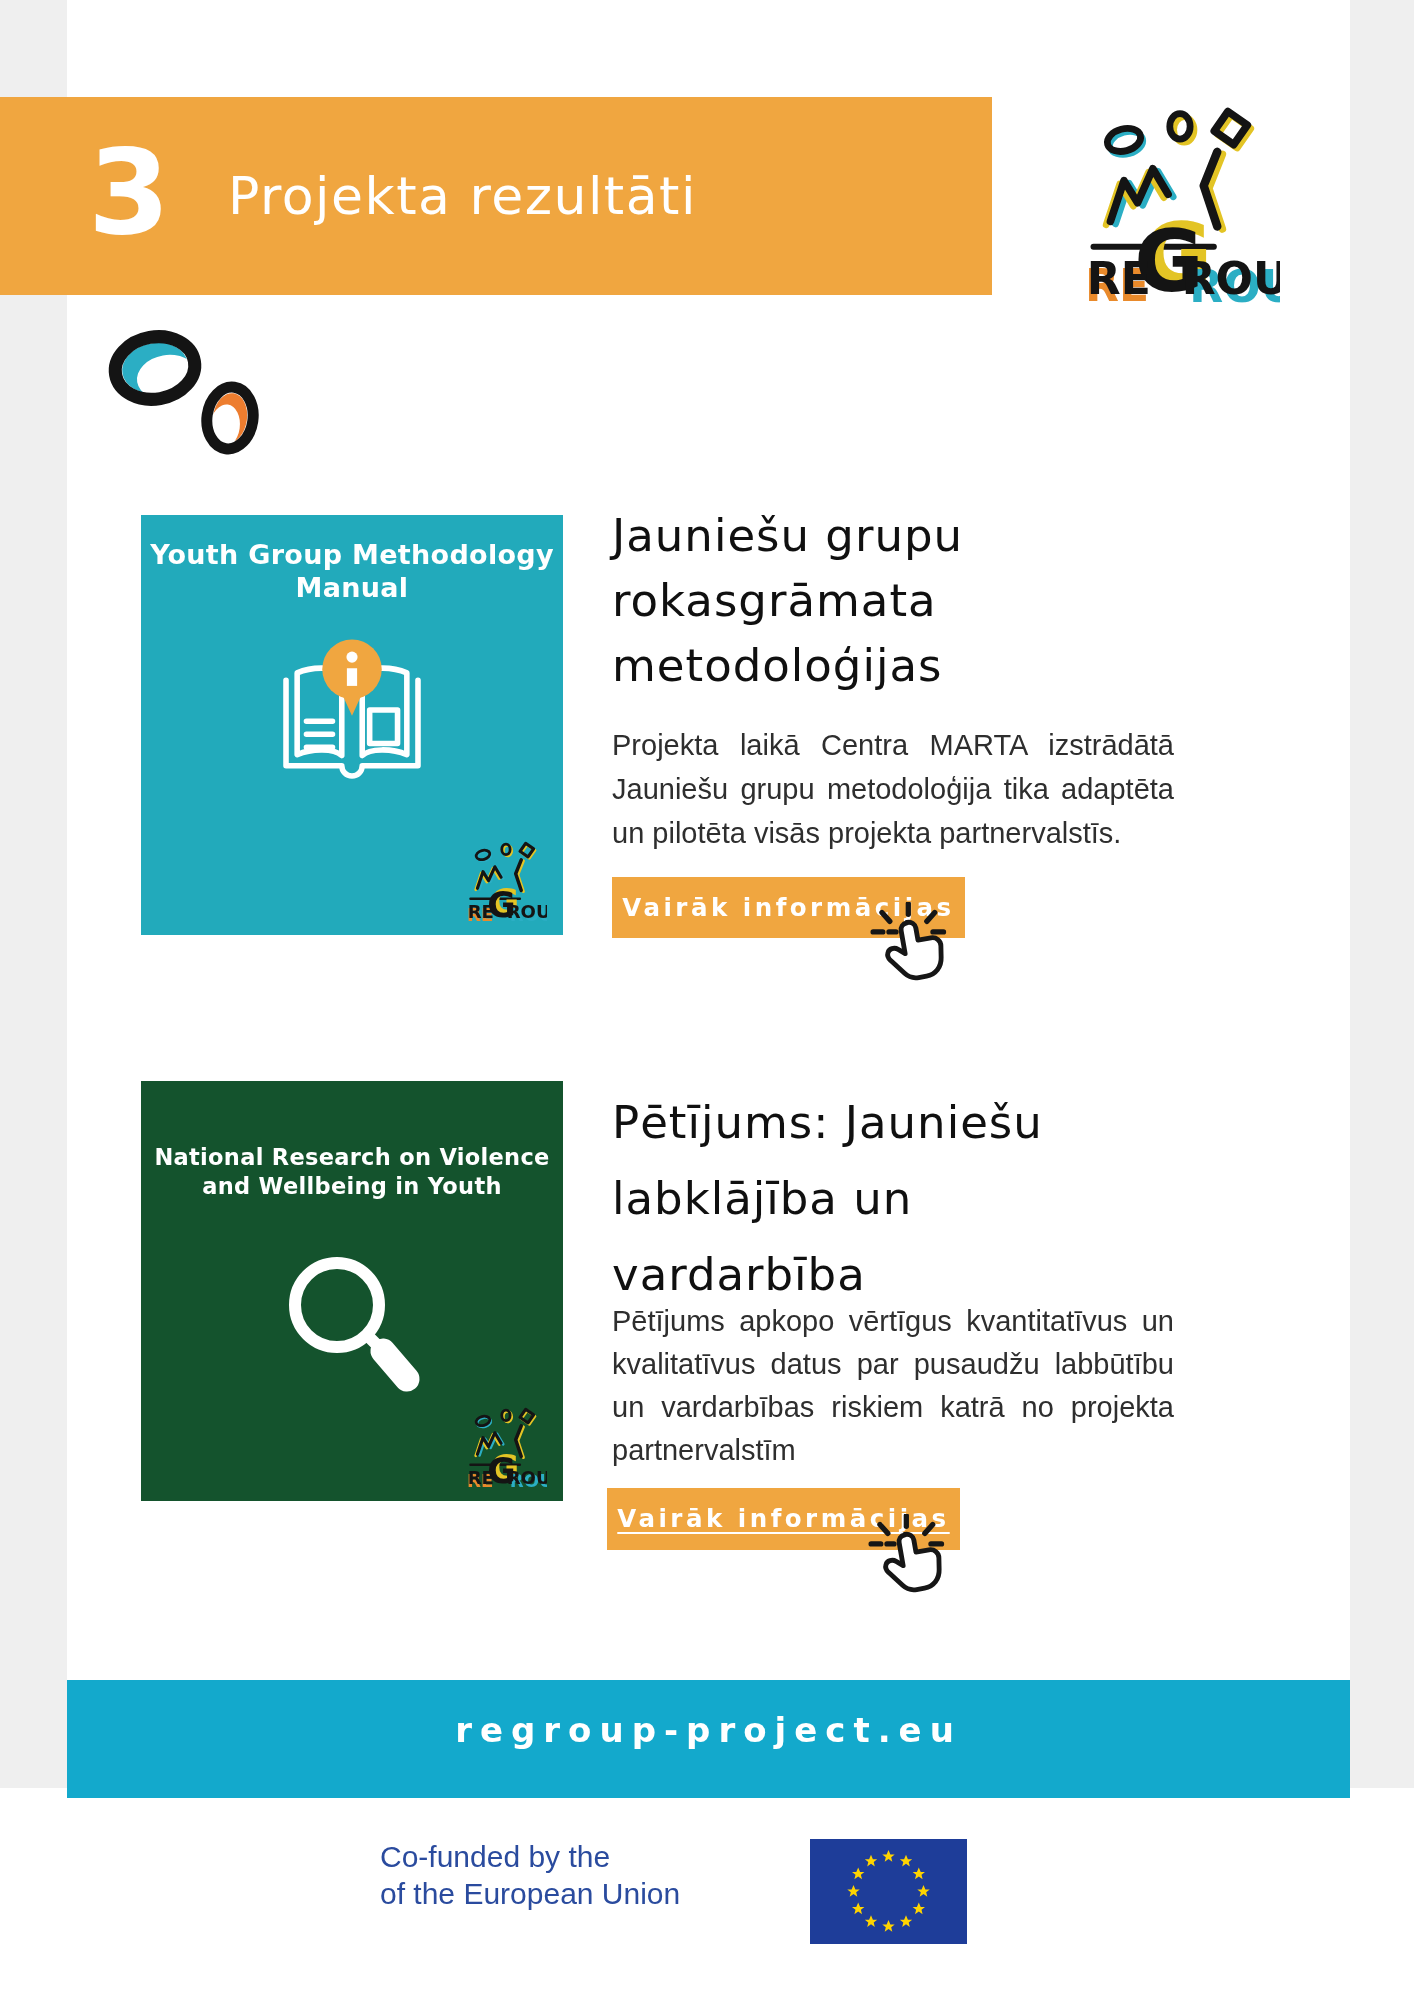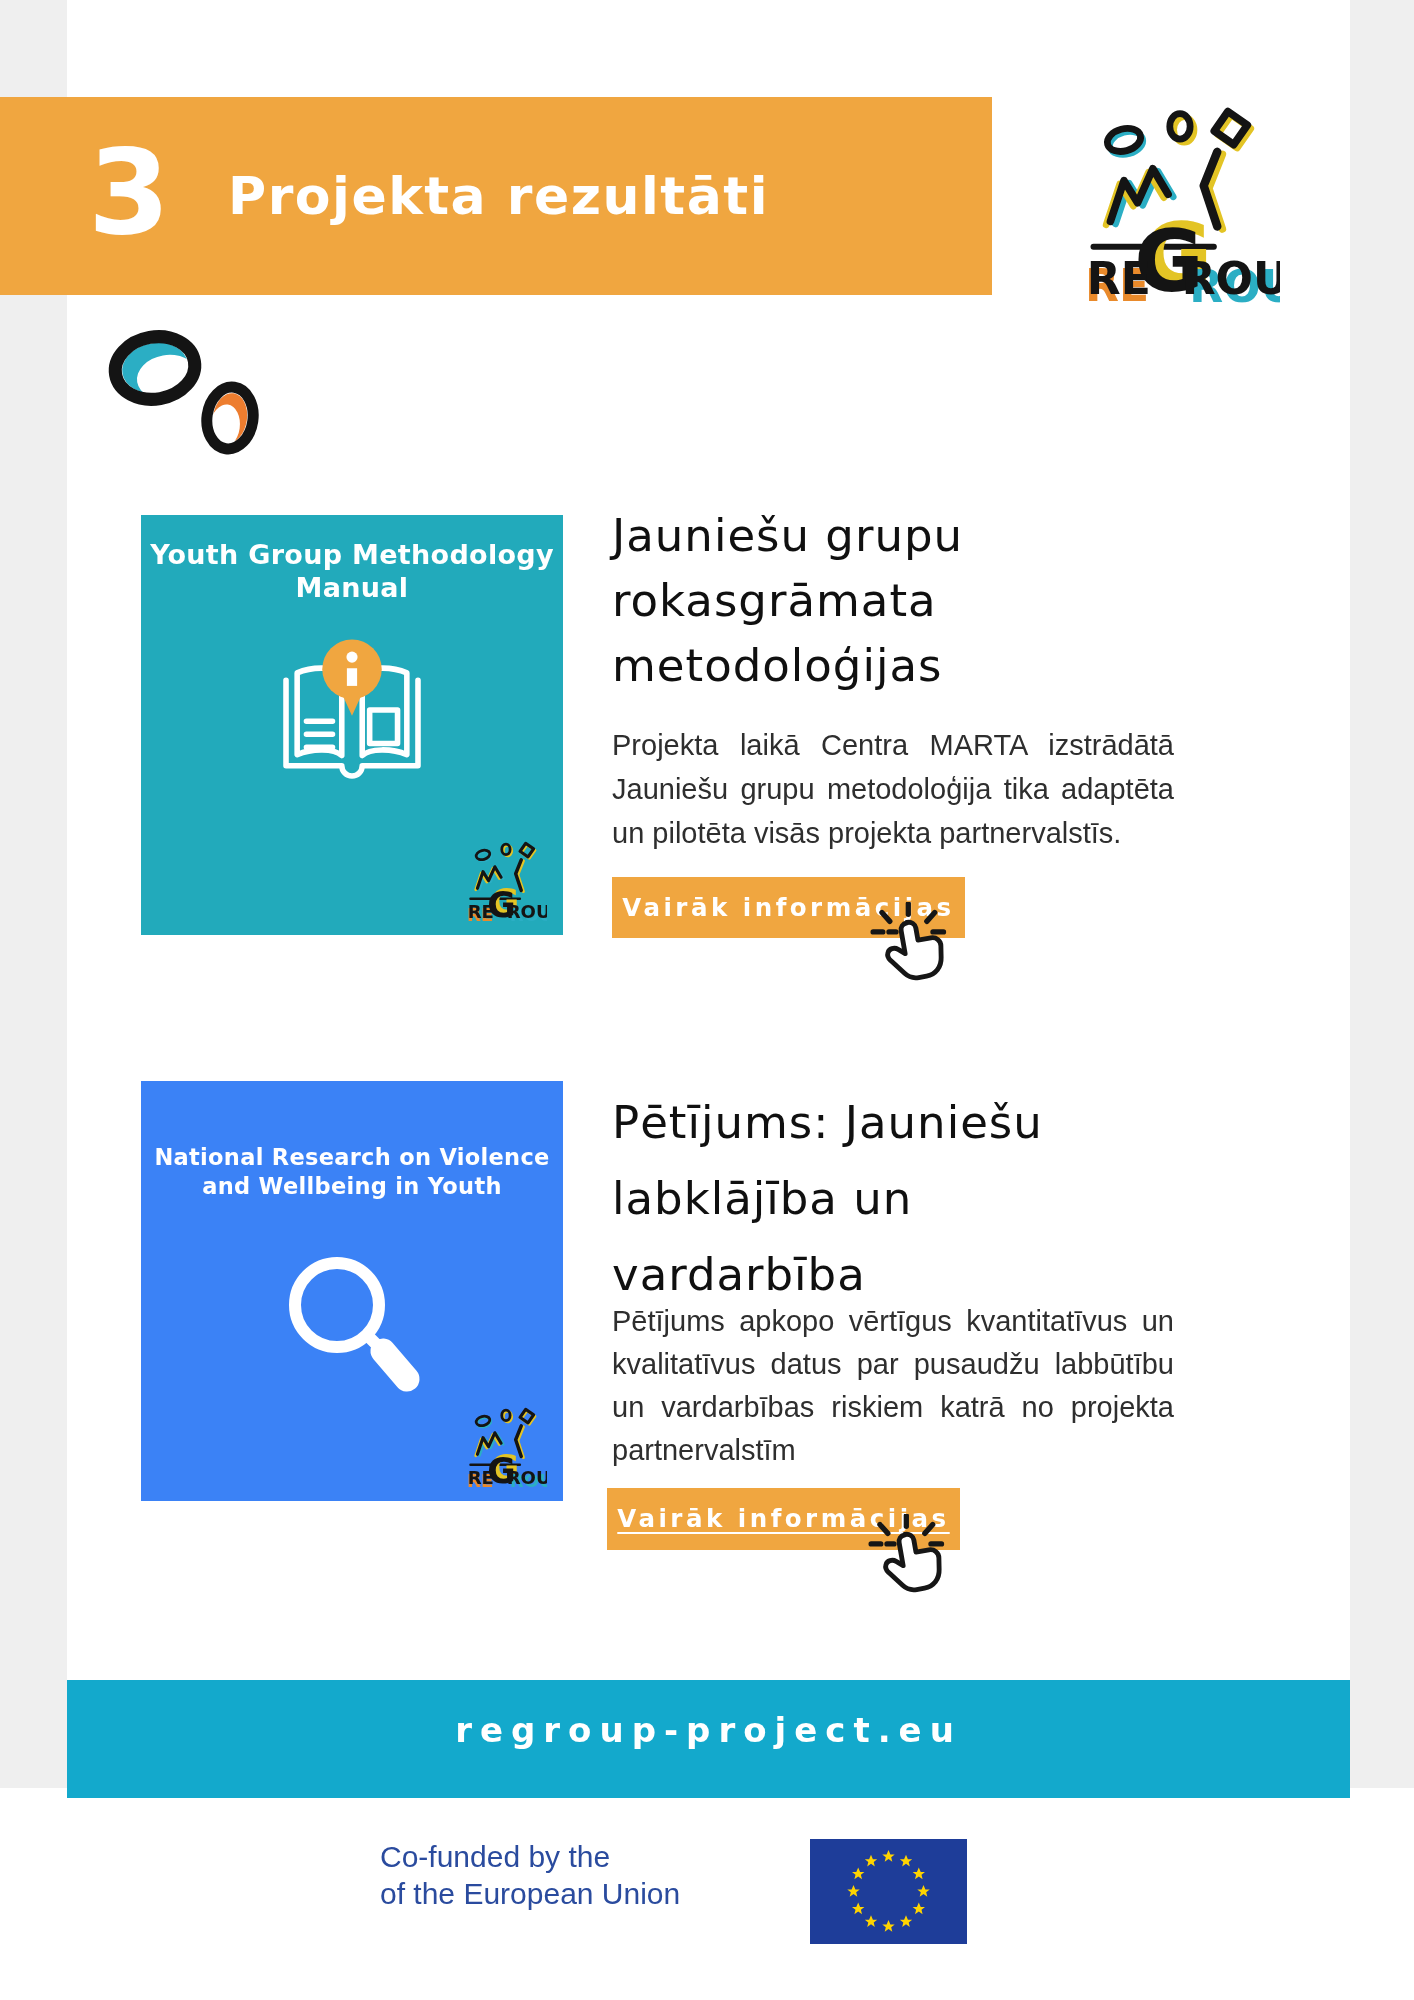--- a/index.html
+++ b/index.html
@@ -6,29 +6,29 @@
   .page{position:relative;width:1414px;height:2000px;background:#ffffff;overflow:hidden;
         font-family:"Liberation Sans",sans-serif;}
   .bg-gray{position:absolute;left:0;top:0;width:1414px;height:1788px;background:#efefef;}
   .panel{position:absolute;left:67px;top:0;width:1283px;height:1788px;background:#ffffff;}
 
   
   .header-band{position:absolute;left:0;top:97px;width:992px;height:198px;background:#f0a640;
                display:flex;align-items:center;padding-left:88px;box-sizing:border-box;}
   .header-number{font-family:"DejaVu Sans",sans-serif;font-weight:700;font-size:118px;color:#ffffff;
                  line-height:1;transform:translateY(-4px);}
-  .header-title{font-family:"DejaVu Sans",sans-serif;font-weight:700;font-size:52px;color:#ffffff;
+  .header-title{font-family:"DejaVu Sans",sans-serif;font-weight:400;font-size:52px;color:#ffffff;
                 letter-spacing:1.5px;margin-left:58px;}
   .logo-main{position:absolute;left:1085px;top:95px;width:195px;height:212px;}
   .donuts{position:absolute;left:95px;top:318px;width:180px;height:152px;}
 
   
   .card{position:absolute;left:141px;width:422px;height:420px;text-align:center;}
   .card.teal{top:515px;background:#22aabb;}
-  .card.orange{top:1081px;background:#3b82f6;}
+  .card.orange{top:1081px;background:#14532d;}
   .card-title{font-family:"DejaVu Sans",sans-serif;font-weight:700;color:#ffffff;letter-spacing:.3px;}
   .card.teal .card-title{margin-top:24px;font-size:27px;line-height:1.22;}
   .card.orange .card-title{margin-top:62px;font-size:22.5px;line-height:1.28;}
   .card-icon{display:block;margin:26px auto 0 auto;}
   .card-logo{position:absolute;right:16px;bottom:12px;width:80px;height:86px;}
 
   
   .result-heading{position:absolute;left:612px;width:565px;font-family:"DejaVu Sans",sans-serif;
                   font-weight:400;font-size:45px;color:#101010;letter-spacing:1px;}
   .result-heading span{display:block;}

